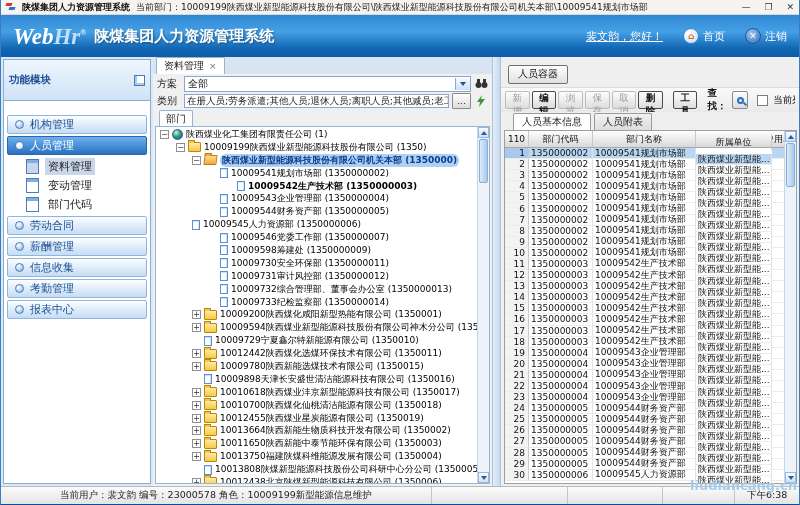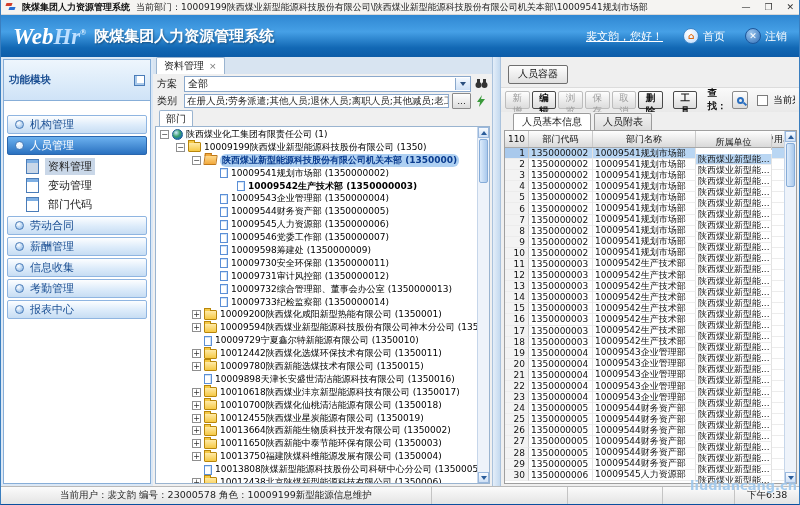--- a/index.html
+++ b/index.html
@@ -309,21 +309,21 @@
               <div class="titem" style="padding-left: 52px;">
                 <span class="exp-sp"></span>
                 <span class="tico page"></span>
                 <span class="tlabel">10009543企业管理部 (1350000004)</span>
               </div>
               <div class="titem" style="padding-left: 52px;">
                 <span class="exp-sp"></span>
                 <span class="tico page"></span>
                 <span class="tlabel">10009544财务资产部 (1350000005)</span>
               </div>
-              <div class="titem" style="padding-left: 52px;">
+              <div class="titem" style="padding-left: 24px;">
                 <span class="exp-sp"></span>
                 <span class="tico page"></span>
                 <span class="tlabel">10009545人力资源部 (1350000006)</span>
               </div>
               <div class="titem" style="padding-left: 52px;">
                 <span class="exp-sp"></span>
                 <span class="tico page"></span>
                 <span class="tlabel">10009546党委工作部 (1350000007)</span>
               </div>
               <div class="titem" style="padding-left: 52px;">

